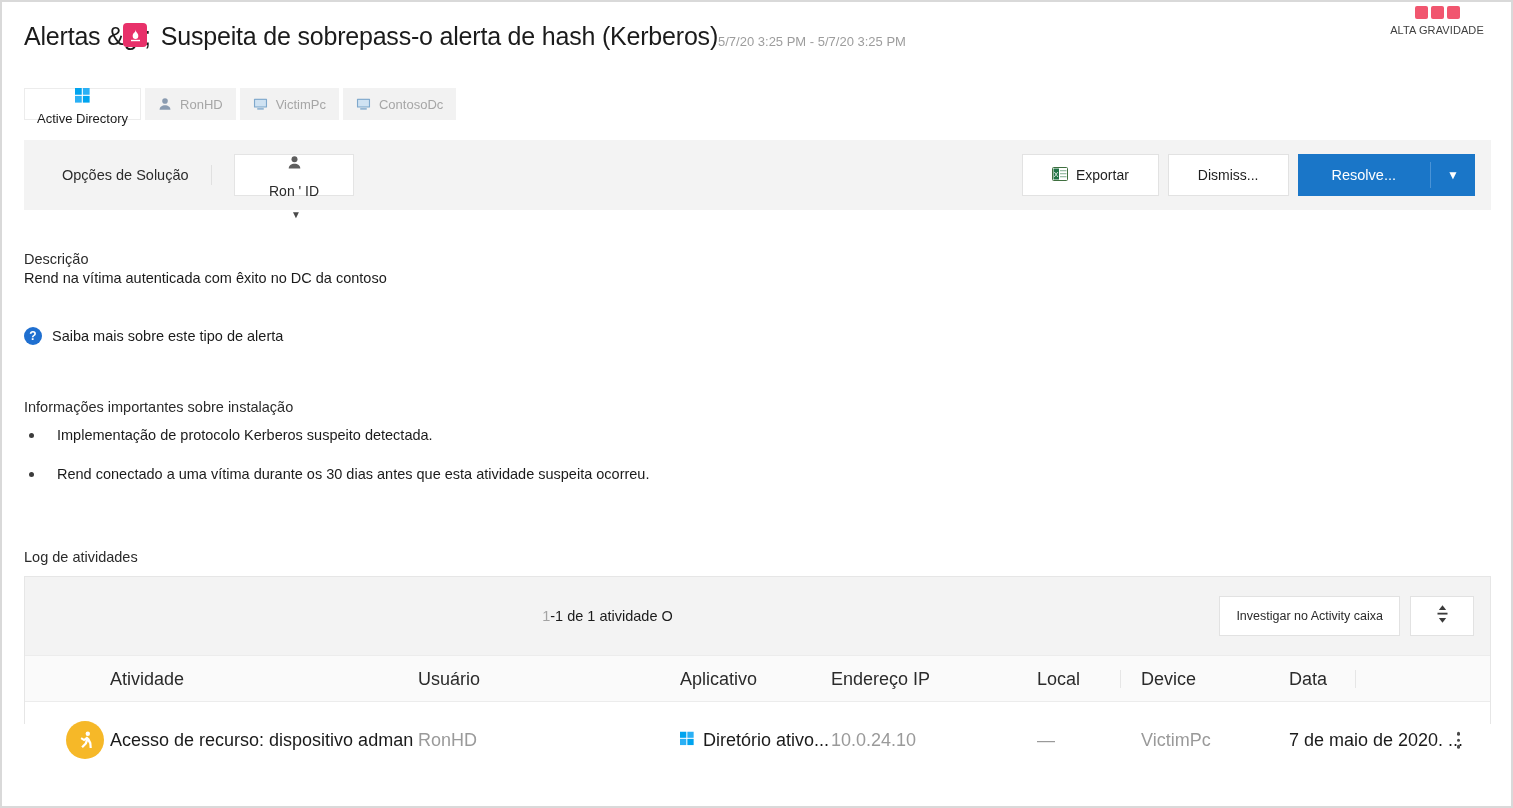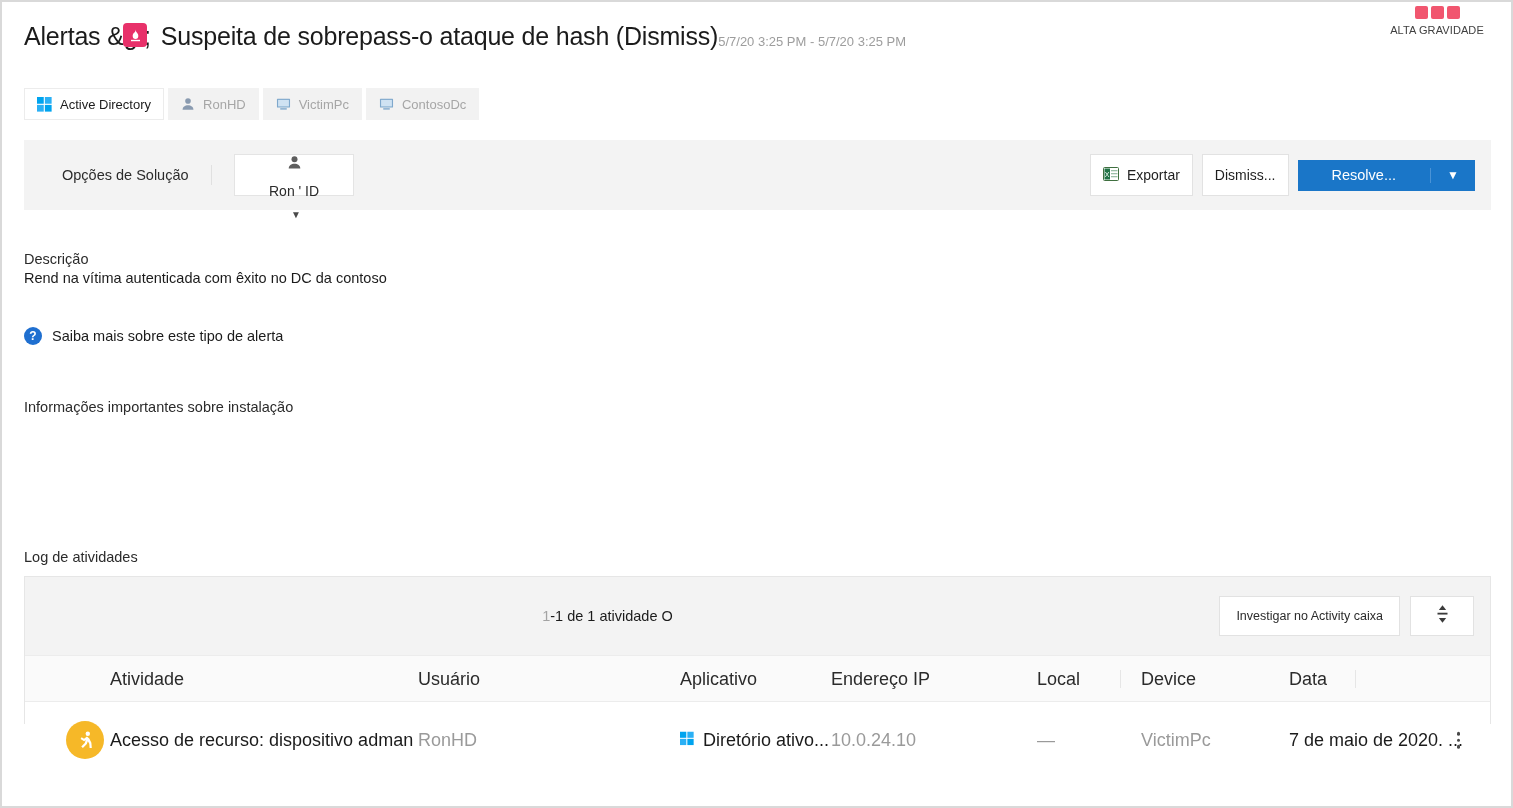--- a/index.html
+++ b/index.html
@@ -107,20 +107,21 @@
     font-size: 13px;
     color: #3b3b3b;
     cursor: pointer;
     white-space: nowrap;
   }
   .tab.dim { color: #a6a6a6; }
   .tab.active {
     background: #ffffff;
     color: #1b1b1b;
     box-shadow: 0 0 0 1px #ececec inset;
+    flex-direction: column;
   }
   .tab .ticon { display:flex; align-items:center; }
 
   
   .toolbar {
     position: absolute;
     left: 22px; top: 138px;
     width: 1467px;
     height: 70px;
     background: #f3f3f3;
@@ -161,27 +162,27 @@
     margin-right: 16px;
   }
   .btn {
     height: 42px;
     background: #ffffff;
     border: 1px solid #e2e2e2;
     display: flex;
     align-items: center;
     justify-content: center;
     gap: 8px;
-    padding: 0 12px;
+    padding: 0 29px;
     font-size: 14px;
     color: #1f1f1f;
     cursor: pointer;
   }
   .btn-primary {
-    height: 31px;
+    height: 42px;
     background: #1a76c8;
     color: #ffffff;
     border: none;
     display: flex;
     align-items: stretch;
     cursor: pointer;
   }
   .btn-primary .pbody {
     display:flex; align-items:center; justify-content:center;
     padding: 0 34px; font-size: 14.5px;
@@ -351,21 +352,21 @@
   .kebab i { width: 3.5px; height: 3.5px; border-radius: 50%; background: #4a4a4a; display:block; }
 </style>
 </head>
 <body>
 
 <div class="page">
 
   <div class="header">
     <div class="title-row">
       <span class="title-prefix">Alertas &amp;gt;</span>
-      <span class="title-main">Suspeita de sobrepass-o ataque de hash (Dismiss)</span>
+      <span class="title-main">Suspeita de sobrepass-o alerta de hash (Kerberos)</span>
       <span class="title-date">5/7/20 3:25 PM - 5/7/20 3:25 PM</span>
     </div>
     <div class="sev-glyph">
       <svg width="15" height="15" viewBox="0 0 16 16" aria-hidden="true">
         <path d="M8 1.5c.4 2.2-.9 2.7-1.8 3.9C5.2 6.7 5 7.6 5 8.4A3.2 3.2 0 0 0 8 11.6a3.2 3.2 0 0 0 3-3.2c0-1.6-.8-2.6-1.6-3.5C8.8 4.2 8.3 3.1 8 1.5z" fill="#ffffff"></path>
         <path d="M3.2 12.6h9.6v1.5H3.2z" fill="#ffffff"></path>
       </svg>
     </div>
     <div class="severity-box">
       <div class="sev-bars">
@@ -473,20 +474,24 @@
 
   <div class="section-label" style="left:22px; top:249px;">Descrição</div>
   <div class="body-text" style="left:22px; top:268px;">Rend na vítima autenticada com êxito no DC da contoso</div>
 
   <div class="learn-more">
     <span class="qmark">?</span>
     <span>Saiba mais sobre este tipo de alerta</span>
   </div>
 
   <div class="section-label" style="left:22px; top:397px;">Informações importantes sobre instalação</div>
+  <ul class="bullets">
+    <li>Implementação de protocolo Kerberos suspeito detectada.</li>
+    <li>Rend conectado a uma vítima durante os 30 dias antes que esta atividade suspeita ocorreu.</li>
+  </ul>
 
   <div class="log-label">Log de atividades</div>
 
   <div class="table-card">
 
     <div class="table-top">
       <div class="count-text">
         <span class="lead">1</span><span>-1 de 1 atividade O</span>
       </div>
       <div class="top-right">

